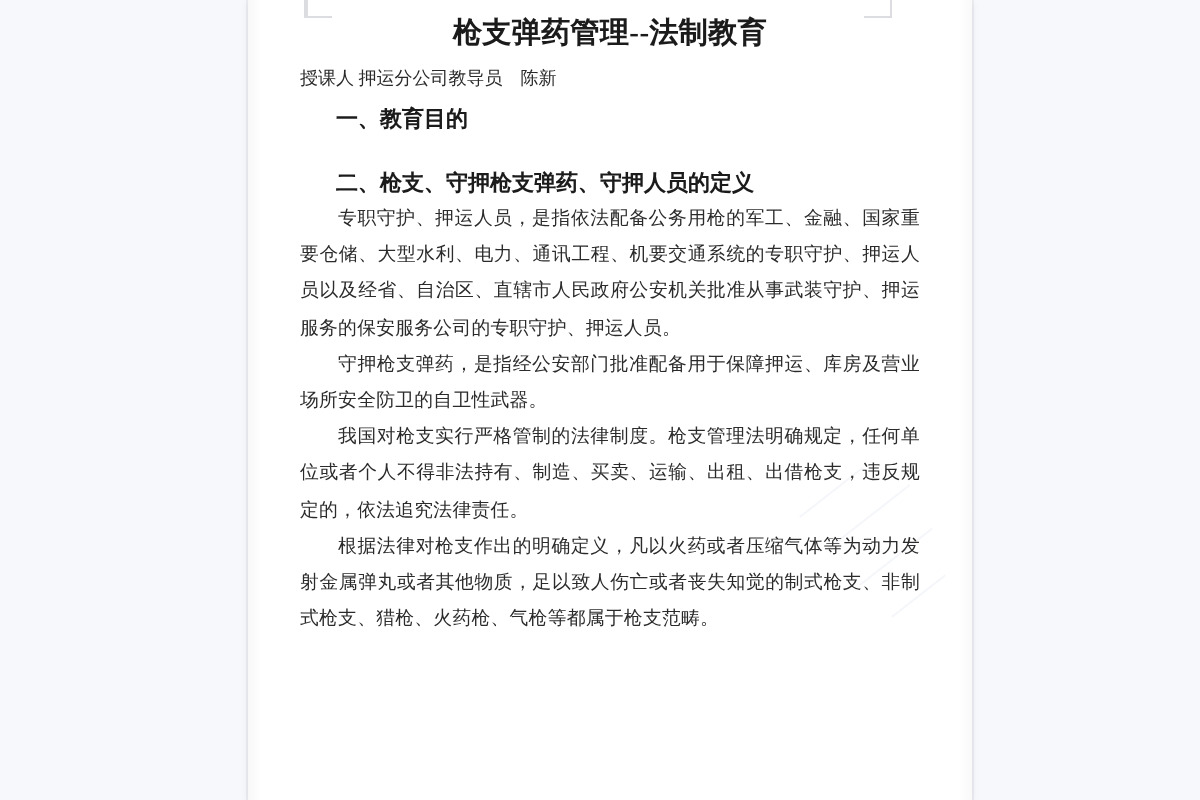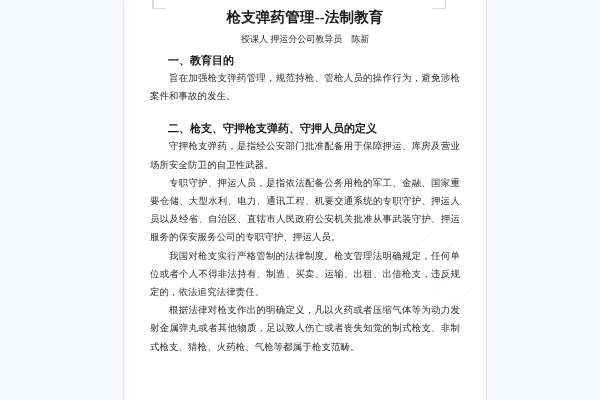--- a/index.html
+++ b/index.html
@@ -100,21 +100,20 @@
     font-weight: bold;
     font-size: 14.5px;
     line-height: 20px;
     color: #1b1b1b;
     letter-spacing: 0.2px;
     margin: 7px 0 0 0;
     white-space: nowrap;
   }
 
   .doc-subtitle {
-    text-align: center;
     font-size: 9px;
     line-height: 16px;
     color: #2a2a2a;
     margin: 4px 0 0 0;
     white-space: nowrap;
   }
 
   .section-heading {
     font-weight: bold;
     font-size: 11px;
@@ -165,24 +164,23 @@
       <span style="left:50px; top:60px; width:34px;"></span>
     </div>
 
     <div id="content">
 
       <h1 class="doc-title">枪支弹药管理--法制教育</h1>
 
       <div class="doc-subtitle">授课人 押运分公司教导员　陈新</div>
 
       <h2 class="section-heading">一、教育目的</h2>
-      <p class="para">旨在加强枪支弹药管理，规范持枪、管枪人员的操作行为，避免涉枪案件和事故的发生。</p>
 
       <h2 class="section-heading gap-lg">二、枪支、守押枪支弹药、守押人员的定义</h2>
+      <p class="para">专职守护、押运人员，是指依法配备公务用枪的军工、金融、国家重要仓储、大型水利、电力、通讯工程、机要交通系统的专职守护、押运人员以及经省、自治区、直辖市人民政府公安机关批准从事武装守护、押运服务的保安服务公司的专职守护、押运人员。</p>
       <p class="para">守押枪支弹药，是指经公安部门批准配备用于保障押运、库房及营业场所安全防卫的自卫性武器。</p>
-      <p class="para">专职守护、押运人员，是指依法配备公务用枪的军工、金融、国家重要仓储、大型水利、电力、通讯工程、机要交通系统的专职守护、押运人员以及经省、自治区、直辖市人民政府公安机关批准从事武装守护、押运服务的保安服务公司的专职守护、押运人员。</p>
 
       <p class="para">我国对枪支实行严格管制的法律制度。枪支管理法明确规定，任何单位或者个人不得非法持有、制造、买卖、运输、出租、出借枪支，违反规定的，依法追究法律责任。</p>
       <p class="para">根据法律对枪支作出的明确定义，凡以火药或者压缩气体等为动力发射金属弹丸或者其他物质，足以致人伤亡或者丧失知觉的制式枪支、非制式枪支、猎枪、火药枪、气枪等都属于枪支范畴。</p>
 
     </div>
   </div>
 </div>
 
 </body></html>

